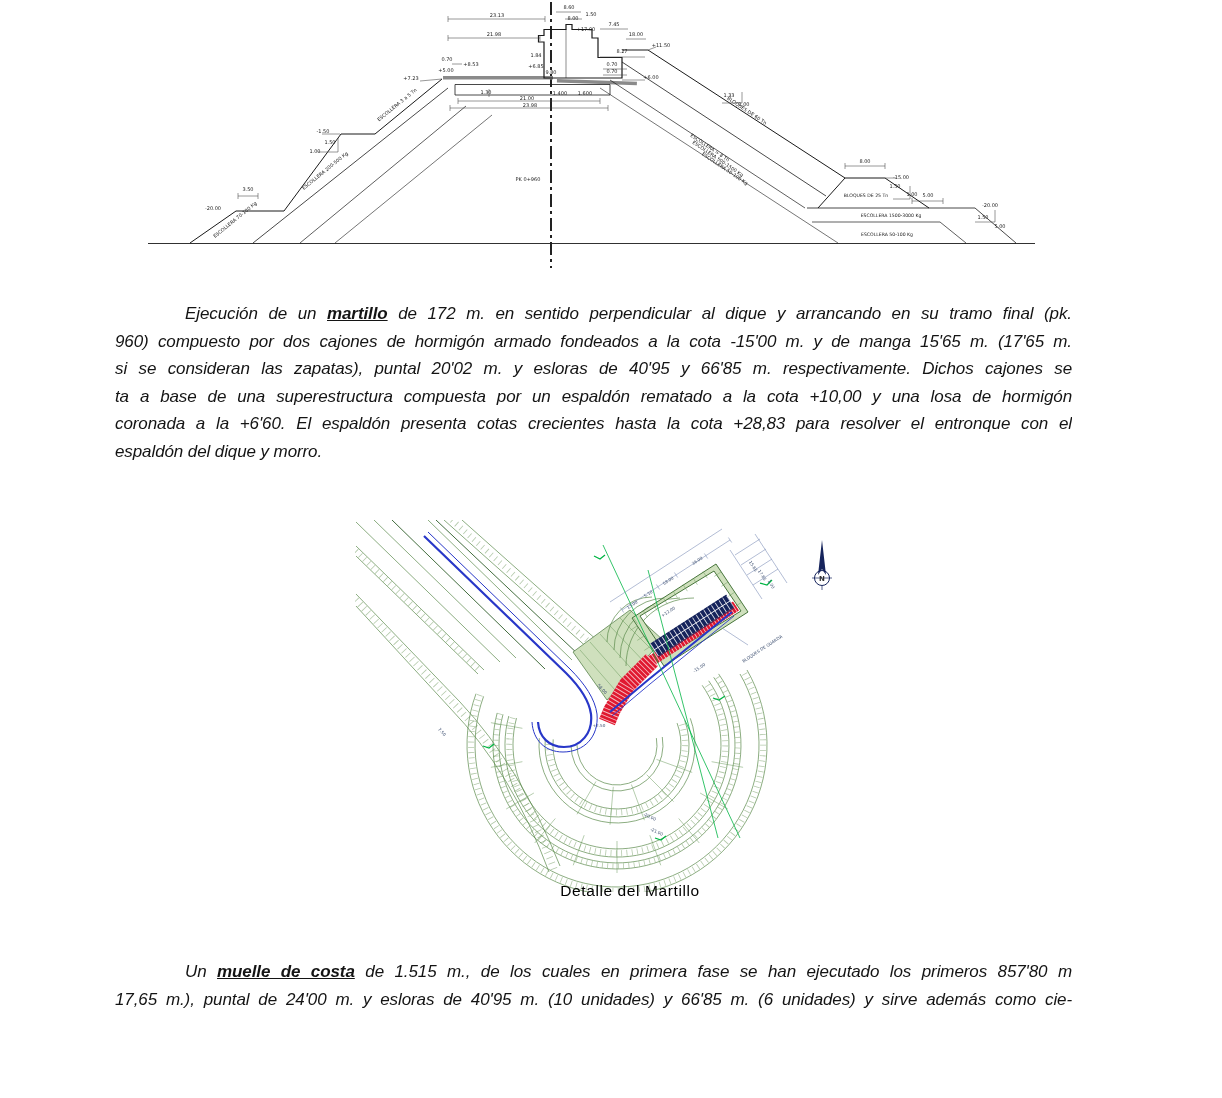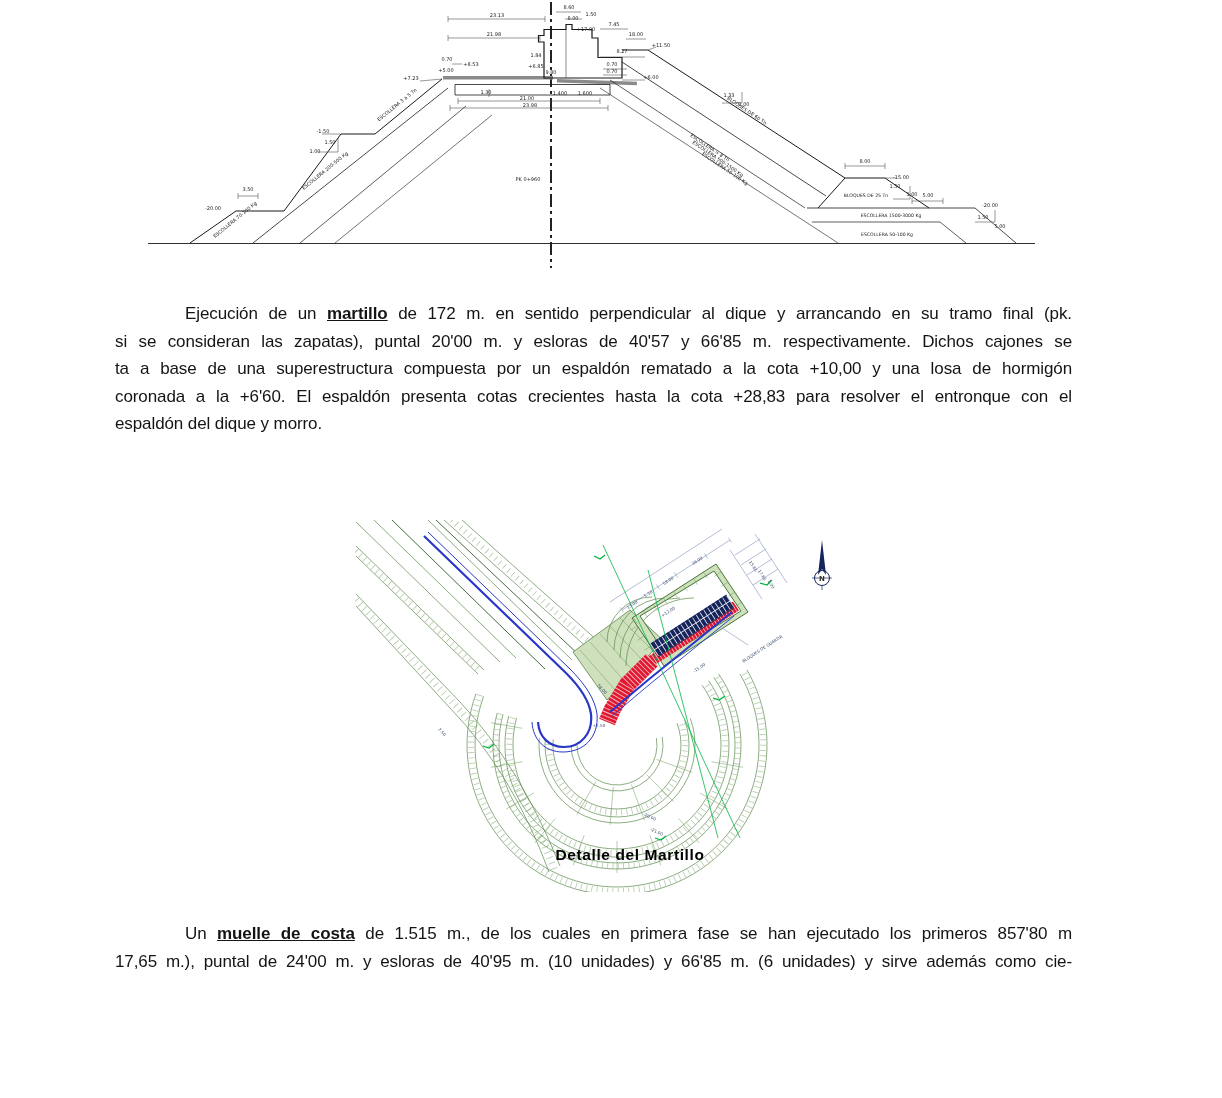--- a/index.html
+++ b/index.html
@@ -6,26 +6,26 @@
   #page{position:relative;width:1222px;height:1098px;background:#fff;overflow:hidden;
         font-family:"Liberation Sans",sans-serif;color:#111;}
   svg{position:absolute;}
   svg text{font-family:"DejaVu Sans",sans-serif;fill:#333;}
   .xs-labels text{font-size:5px;text-anchor:middle;fill:#222;}
   .xs-flat text{font-size:4.6px;text-anchor:middle;fill:#222;}
   .xs-rot text{font-size:4.8px;text-anchor:middle;fill:#222;}
   .plan-labels text{font-size:4.2px;text-anchor:middle;fill:#3d4f70;}
   .para{position:absolute;left:115px;width:957px;font-size:17px;line-height:27.6px;
         letter-spacing:-0.1px;color:#141414;}
-  .line{text-align:justify;text-align-last:justify;white-space:normal;height:27.6px;overflow:hidden;}
+  .line{text-align:justify;text-align-last:justify;white-space:normal;height:27.6px;overflow:hidden;font-style:italic;}
   .line.last{text-align-last:left;}
   .indent{display:inline-block;width:70px;}
   .em{font-weight:bold;text-decoration:underline;}
-  #caption{position:absolute;left:355px;top:846px;width:550px;text-align:center;
-           font-weight:bold;font-size:15.5px;letter-spacing:0.6px;color:#000;}
+  #caption{position:absolute;left:355px;top:882px;width:550px;text-align:center;
+           font-weight:normal;font-size:15.5px;letter-spacing:0.6px;color:#000;}
   .ln{stroke:#1a1a1a;fill:none;}
   .dim{stroke:#444;stroke-width:0.55;fill:none;}
   .g1{stroke:#5a8a4a;fill:none;stroke-width:0.7;}
   .g2{stroke:#2e5c28;fill:none;stroke-width:0.9;}
   .gh{stroke:rgba(106,150,88,0.5);fill:none;}
   .gt{stroke:#6b9a5c;stroke-width:0.5;fill:none;}
   .bg{stroke:#00b544;fill:none;}
   .dimp{stroke:#8090b8;stroke-width:0.6;fill:none;}
 </style>
 </head>
@@ -135,21 +135,22 @@
       </g>
     <g class="xs-flat">
         <text x="866" y="197">BLOQUES DE 25 Tn</text>
         <text x="891" y="217">ESCOLLERA 1500-3000 Kg</text>
         <text x="887" y="236">ESCOLLERA 50-100 Kg</text>
       </g>
   </svg>
 
   <div class="para" style="top:300px">
     <div class="line"><span class="indent"></span><span>Ejecución de un </span><span class="em">martillo</span><span> de 172 m. en sentido perpendicular al dique y arrancando en su tramo final (pk.</span></div>
-    <div class="line">si se consideran las zapatas), puntal 20'00 m. y esloras de 40'57 y 66'85 m. respectivamente. Dichos cajones se</div>
+    <div class="line">960) compuesto por dos cajones de hormigón armado fondeados a la cota -15'00 m. y de manga 15'65 m. (17'65 m.</div>
+    <div class="line">si se consideran las zapatas), puntal 20'02 m. y esloras de 40'95 y 66'85 m. respectivamente. Dichos cajones se</div>
     <div class="line">ta a base de una superestructura compuesta por un espaldón rematado a la cota +10,00 y una losa de hormigón</div>
     <div class="line">coronada a la +6'60. El espaldón presenta cotas crecientes hasta la cota +28,83 para resolver el entronque con el</div>
     <div class="line last">espaldón del dique y morro.</div>
   </div>
 
   <svg style="left:355px;top:520px;width:550px;height:372px" viewBox="355 520 550 372">
 
     <path class="g2" d="M 392,520 L 545,669"></path>
     <path class="g1" d="M 374,520 L 516,658"></path>
     <path class="g1" d="M 356,522 L 500,662"></path>
@@ -266,18 +267,18 @@
         <text x="441" y="733" transform="rotate(47 441 733)">7.50</text>
         <text x="599" y="727">+2.50</text>
         <text x="700" y="669" transform="rotate(-33 700 669)">-15.00</text>
         <text x="649" y="818" transform="rotate(25 649 818)">-20.00</text>
         <text x="656" y="833" transform="rotate(25 656 833)">-21.00</text>
       </g>
   </svg>
 
   <div id="caption">Detalle del Martillo</div>
 
-  <div class="para" style="top:920px">
+  <div class="para" style="top:958px">
     <div class="line"><span class="indent"></span><span>Un </span><span class="em">muelle de costa</span><span> de 1.515 m., de los cuales en primera fase se han ejecutado los primeros 857'80 m</span></div>
     <div class="line">17,65 m.), puntal de 24'00 m. y esloras de 40'95 m. (10 unidades) y 66'85 m. (6 unidades) y sirve además como cie-</div>
   </div>
 
 </div>
 
 </body></html>

